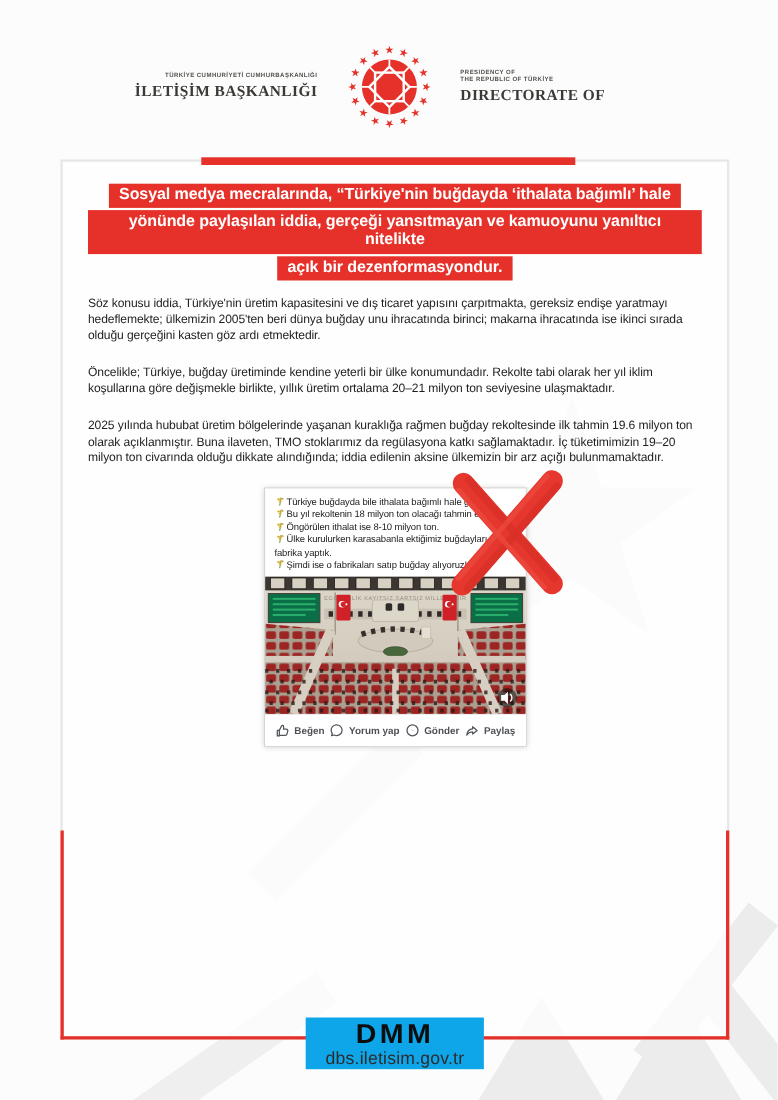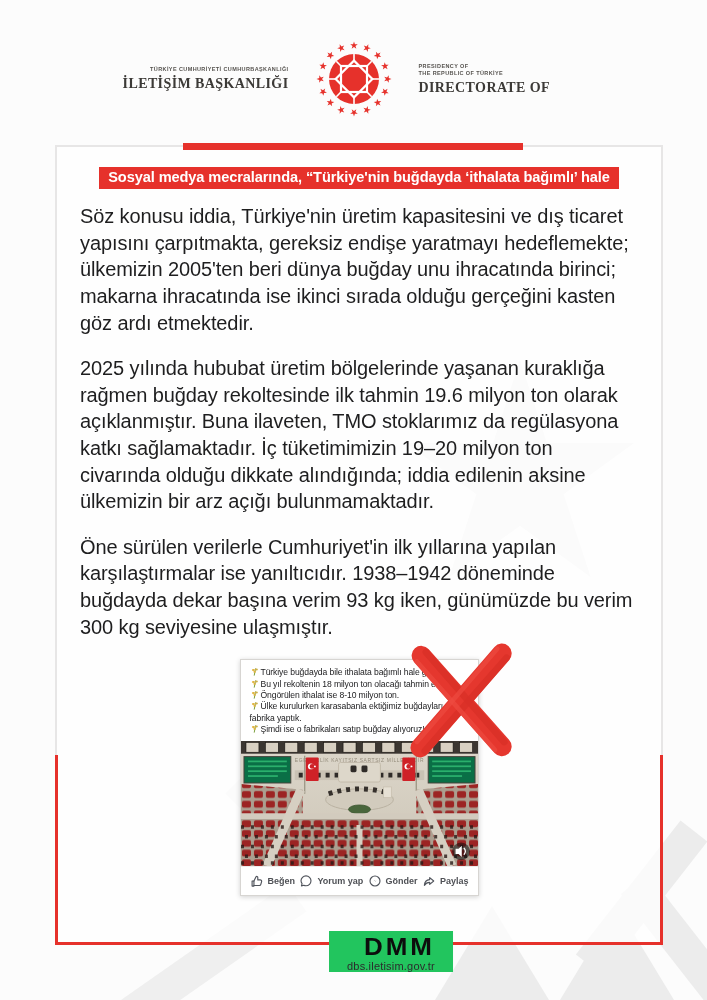--- a/index.html
+++ b/index.html
@@ -47,21 +47,21 @@
   .card-content { position:relative; z-index:2; padding:19px 23px 0 23px; }
 
   .headline { text-align:center; margin-bottom:13px; line-height:1; }
   .headline .hl-line {
     display:inline-block; background:#e6312b; color:#ffffff;
     font-weight:bold; font-size:14.6px; line-height:1.18;
     padding:2px 9px 3px; margin:1px 0;
     letter-spacing:-0.1px;
   }
   .paragraphs p {
-    font-size:20px; line-height:1.33; color:#1e1e1f;
+    font-size:11px; line-height:1.33; color:#1e1e1f;
     letter-spacing:-0.1px; margin-bottom:19px;
   }
 
   
   .post {
     position:relative; width:239px; margin:2px auto 0 auto;
     background:#ffffff; border:1px solid #d7d5d2;
     box-shadow:0 1px 5px rgba(0,0,0,.18);
     z-index:2;
   }
@@ -80,28 +80,28 @@
   .action-item { display:flex; align-items:center; gap:4px; cursor:pointer; }
   .action-item span { font-size:9px; font-weight:bold; color:#4f5156; }
   .x-stamp {
     position:absolute; top:-17px; right:-40px; width:115px; height:115px; z-index:6;
     pointer-events:none;
   }
 
   
   .dmm-footer {
     position:absolute; left:50%; bottom:-29px; transform:translateX(-50%);
-    background:#22c55e; padding:2px 18px 0; text-align:right; z-index:3;margin-left:32px;
+    background:#0ea5e9; padding:2px 18px 0; text-align:center; z-index:3;
   }
   .dmm-logo {
     font-size:26px; font-weight:900; letter-spacing:3px; color:#0d0d0d;
     font-family:"Liberation Sans", sans-serif; line-height:1;
     transform:scaleY(.95);
   }
-  .dmm-url { font-size:11px; color:#2c2c2c; margin-top:1px; letter-spacing:.2px; }
+  .dmm-url { font-size:16px; color:#2c2c2c; margin-top:1px; letter-spacing:.2px; }
 </style>
 </head>
 <body>
 
 <svg class="watermark" viewBox="0 0 707 1000" aria-hidden="true">
   <polygon fill="#ededed" points="520,360 546.9,442.9 634.1,442.9 563.6,494.2 590.6,577.1 520,525.8 449.4,577.1 476.4,494.2 405.9,442.9 493.1,442.9"></polygon>
   <rect x="-20" y="-15" width="190" height="36" fill="#ededed" transform="translate(250,790) rotate(-45)"></rect>
   <rect x="-20" y="-15" width="170" height="34" fill="#ececec" transform="translate(600,948) rotate(-52)"></rect>
   <rect x="-20" y="-15" width="170" height="34" fill="#ececec" transform="translate(648,898) rotate(52)"></rect>
   <polygon fill="#ececec" points="435,1000 492,906 549,1000"></polygon>
@@ -161,26 +161,28 @@
 
 <main class="card">
   <div class="accent-top"></div>
   <div class="accent-left"></div>
   <div class="accent-right"></div>
   <div class="accent-bottom"></div>
 
   <div class="card-content">
     <div class="headline">
       <div><span class="hl-line">Sosyal medya mecralarında, “Türkiye'nin buğdayda ‘ithalata bağımlı’ hale</span></div>
+      <div><span class="hl-line">yönünde paylaşılan iddia, gerçeği yansıtmayan ve kamuoyunu yanıltıcı nitelikte</span></div>
+      <div><span class="hl-line">açık bir dezenformasyondur.</span></div>
     </div>
 
     <div class="paragraphs">
       <p>Söz konusu iddia, Türkiye'nin üretim kapasitesini ve dış ticaret yapısını çarpıtmakta, gereksiz endişe yaratmayı hedeflemekte; ülkemizin 2005'ten beri dünya buğday unu ihracatında birinci; makarna ihracatında ise ikinci sırada olduğu gerçeğini kasten göz ardı etmektedir.</p>
+      <p>Öncelikle; Türkiye, buğday üretiminde kendine yeterli bir ülke konumundadır. Rekolte tabi olarak her yıl iklim koşullarına göre değişmekle birlikte, yıllık üretim ortalama 20–21 milyon ton seviyesine ulaşmaktadır.</p>
       <p>2025 yılında hububat üretim bölgelerinde yaşanan kuraklığa rağmen buğday rekoltesinde ilk tahmin 19.6 milyon ton olarak açıklanmıştır. Buna ilaveten, TMO stoklarımız da regülasyona katkı sağlamaktadır. İç tüketimimizin 19–20 milyon ton civarında olduğu dikkate alındığında; iddia edilenin aksine ülkemizin bir arz açığı bulunmamaktadır.</p>
-      <p>Öne sürülen verilerle Cumhuriyet'in ilk yıllarına yapılan karşılaştırmalar ise yanıltıcıdır. 1938–1942 döneminde buğdayda dekar başına verim 93 kg iken, günümüzde bu verim 300 kg seviyesine ulaşmıştır.</p>
     </div>
 
     <div class="post">
       <div class="post-text">
         <div class="post-line">
           <svg class="mini-icon" width="9" height="9" viewBox="0 0 9 9">
               <line x1="4.2" y1="8.6" x2="5.6" y2="1.4" stroke="#7a9e3b" stroke-width="1"></line>
               <ellipse cx="3.4" cy="3" rx="1.5" ry="1" fill="#e0b33c"></ellipse>
               <ellipse cx="6.4" cy="2.4" rx="1.5" ry="1" fill="#cdb04a"></ellipse>
               <ellipse cx="4.7" cy="4.8" rx="1.4" ry="0.9" fill="#e0b33c"></ellipse>

